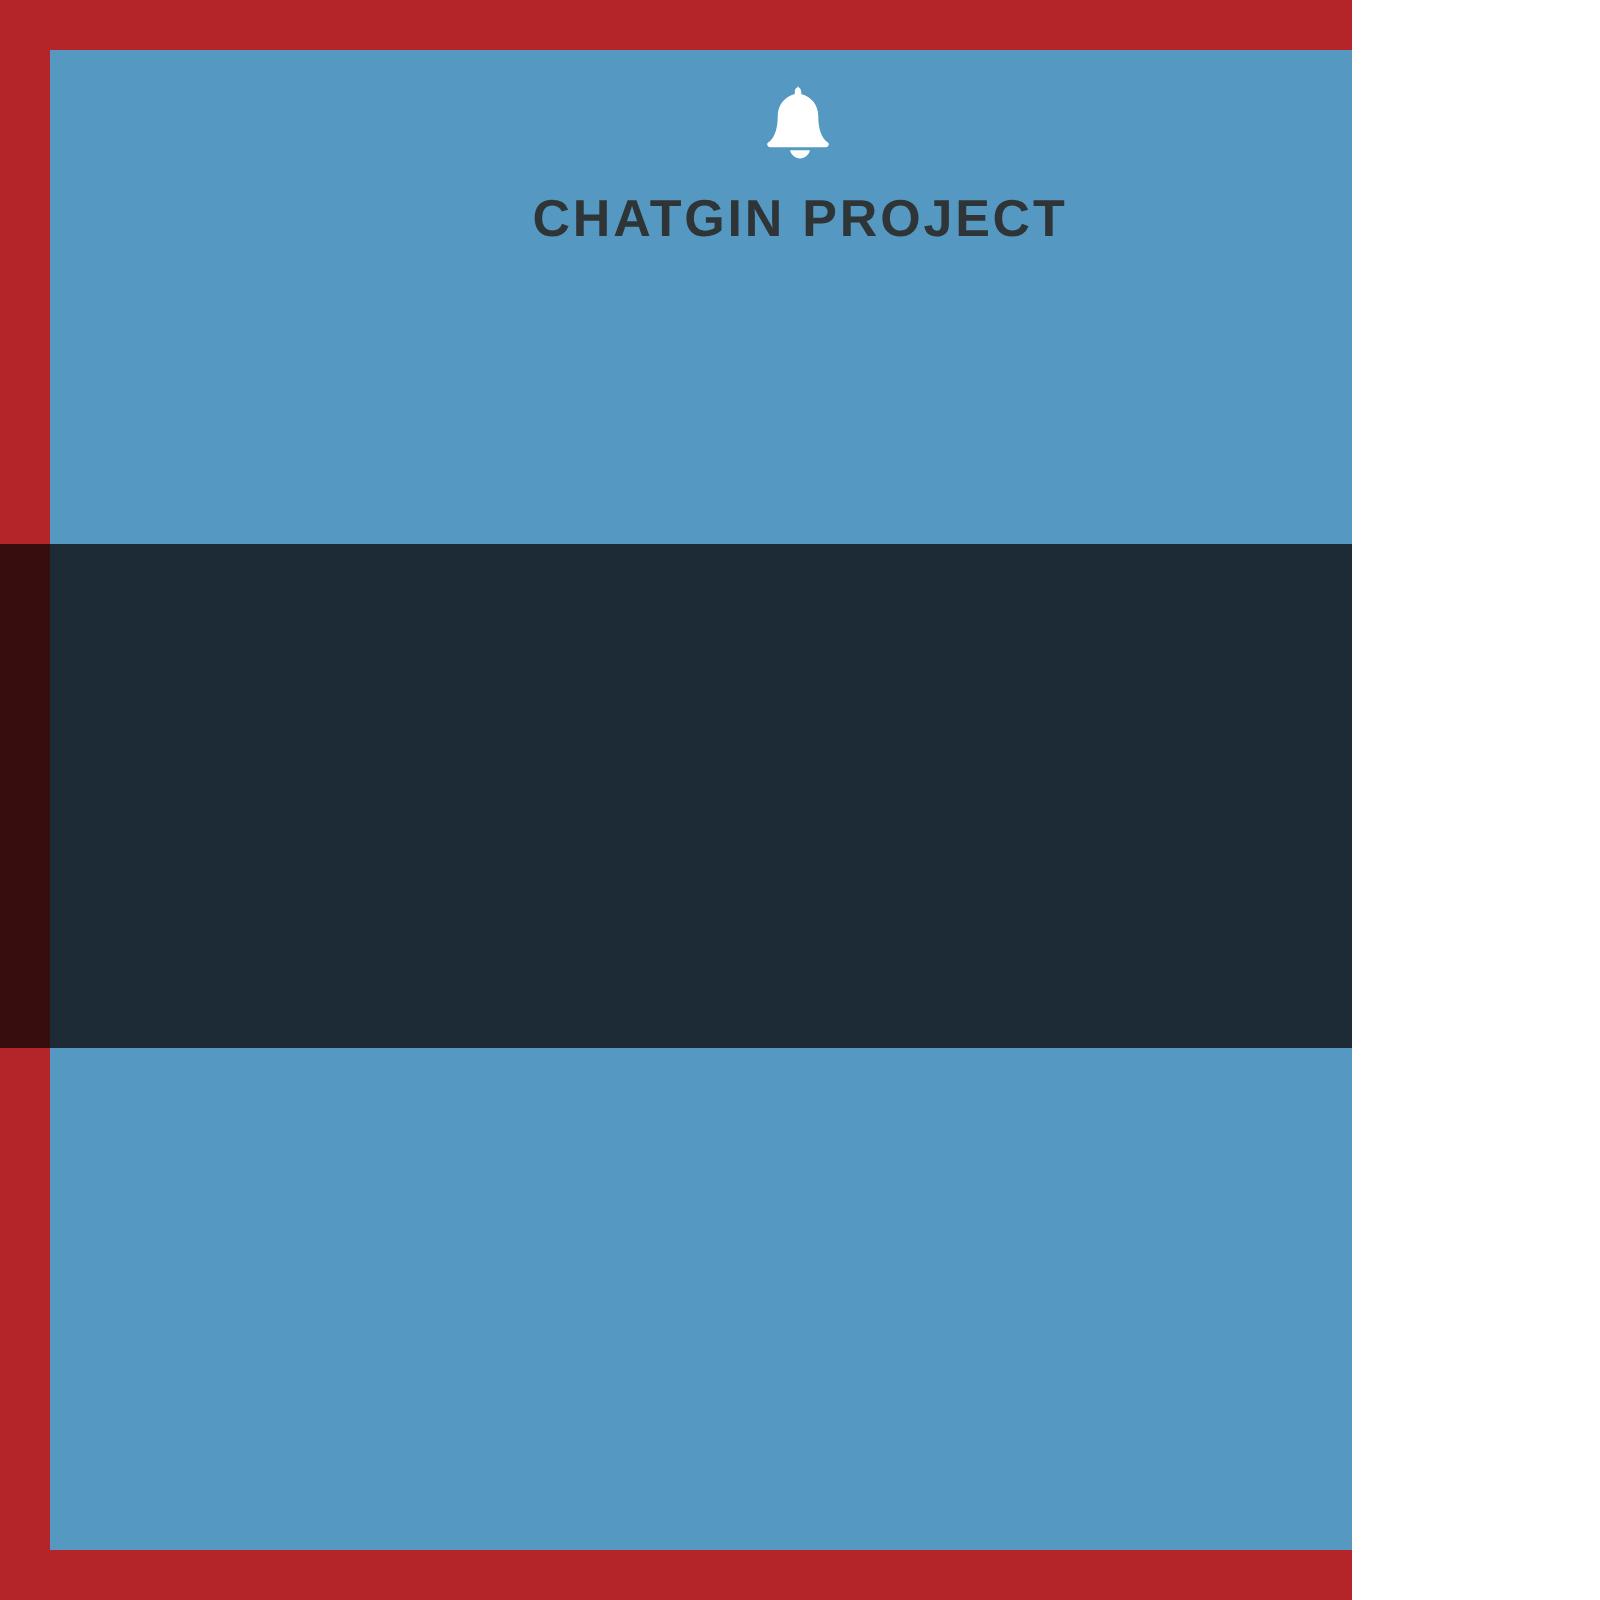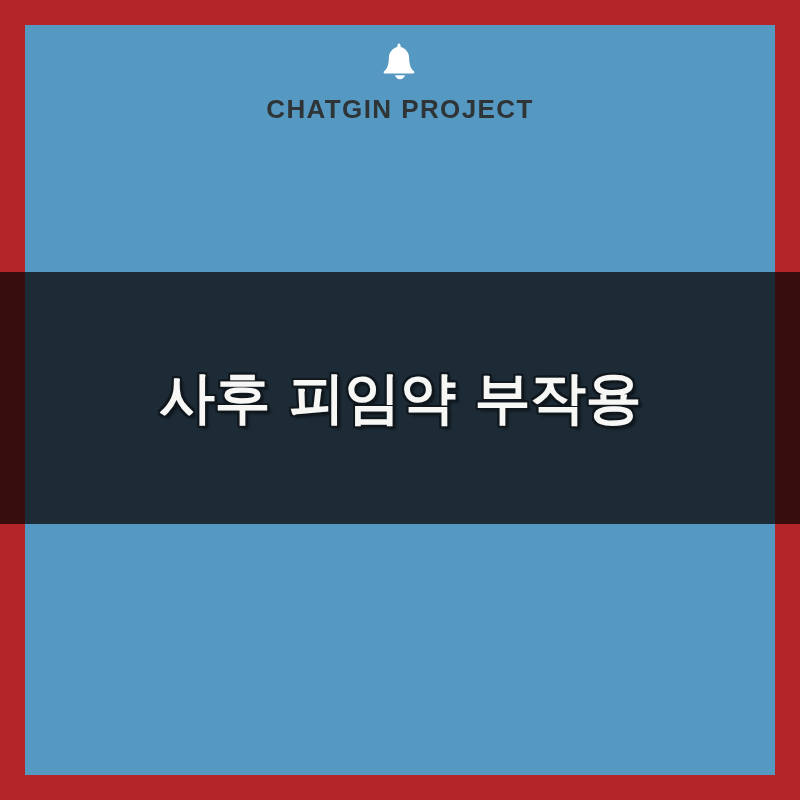--- a/index.html
+++ b/index.html
@@ -4,21 +4,21 @@
 <title>Chatgin Project Banner</title>
 <style>
   html, body {
     margin: 0;
     padding: 0;
     background: #ffffff;
   }
 
   .canvas {
     position: relative;
-    width: 800px;
+    width: 676px;
     height: 800px;
     overflow: hidden;
     background: #d946ef;
     font-family: "Liberation Sans", "DejaVu Sans", sans-serif;
   }
 
   
   .inner-field {
     position: absolute;
     left: 25px;
@@ -144,16 +144,15 @@
     <span class="bell-icon">
       <svg viewBox="0 0 42 42" width="42" height="42" aria-hidden="true">
         <path fill="#ffffff" d="M21 3.2c-1.45 0-2.62 1.17-2.62 2.62v1.23c-4.95 1.18-8.5 5.6-8.5 10.82 0 5.32-1.08 8.6-2.2 10.5-.6 1.02-1.2 1.68-1.63 2.07-.22.2-.39.32-.49.39-.05.03-.08.05-.09.06l-.1.05a1.4 1.4 0 0 0 .62 2.66h28.02a1.4 1.4 0 0 0 .62-2.66l-.1-.05-.09-.06c-.1-.07-.27-.19-.49-.39-.43-.39-1.03-1.05-1.63-2.07-1.12-1.9-2.2-5.18-2.2-10.5 0-5.22-3.55-9.64-8.5-10.82V5.82c0-1.45-1.17-2.62-2.62-2.62z"></path>
         <path fill="#ffffff" d="M21 39.2c2.44 0 4.48-1.72 4.97-4.02h-9.94c.49 2.3 2.53 4.02 4.97 4.02z"></path>
       </svg>
     </span>
     <div class="brand-title">CHATGIN PROJECT</div>
   </div>
 
   <div class="headline">
-    <div class="headline-line">사후 피임약 부작용</div>
   </div>
 
 </div>
 
 </body></html>

